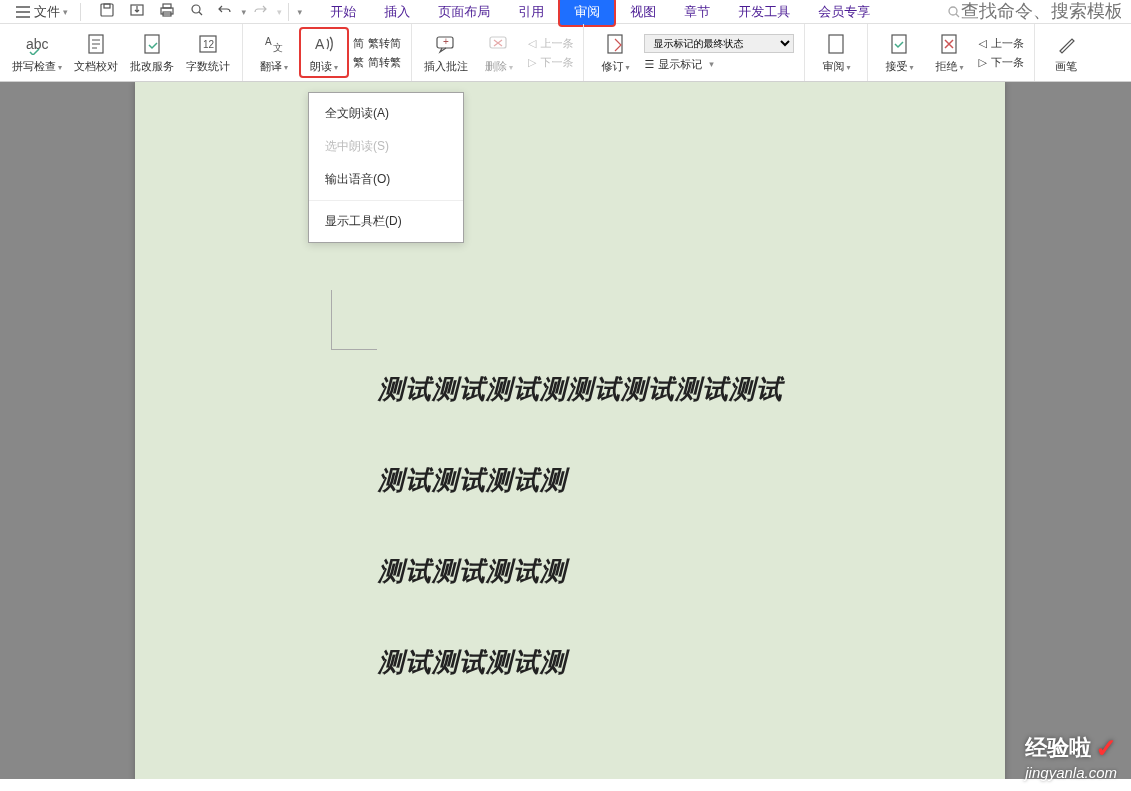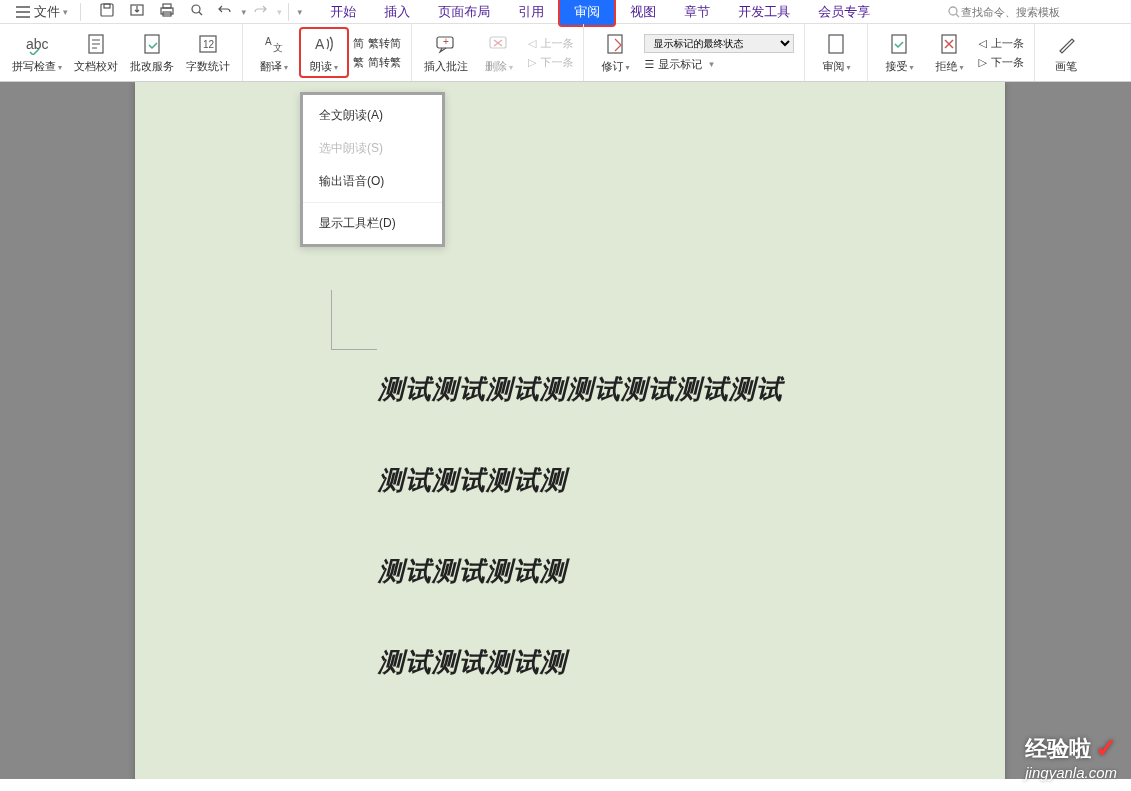--- a/index.html
+++ b/index.html
@@ -12,53 +12,53 @@
   .dropdown-arrow { font-size: 9px; margin-left: 3px; color: #888; }
   .qat-icons { display: flex; align-items: center; gap: 14px; margin-left: 12px; margin-right: 10px; }
   .qat-icon { color: #555; cursor: pointer; }
   .divider-v { width: 1px; height: 18px; background: #ddd; margin: 0 4px; }
   .undo-redo { display: flex; align-items: center; gap: 6px; }
   .menu-tabs { display: flex; align-items: center; gap: 0; margin-left: 12px; }
   .menu-tab { padding: 4px 14px; font-size: 13px; color: #4c1d95; cursor: pointer; border-radius: 4px; }
   .menu-tab.active { background: #1e6fff; color: #fff; }
   .menu-tab.highlighted { border: 2px solid #e53935; border-radius: 4px; }
   .search-box { margin-left: auto; display: flex; align-items: center; color: #aaa; font-size: 13px; }
-  .search-box input { border: none; outline: none; font-size: 11px; width: 160px; color: #666; }
+  .search-box input { border: none; outline: none; font-size: 18px; width: 160px; color: #666; }
   
   
   .ribbon { display: flex; height: 58px; border-bottom: 1px solid #d0d0d0; background: #fff; }
   .ribbon-group { display: flex; align-items: center; border-right: 1px solid #e5e5e5; padding: 0 6px; }
   .ribbon-btn { display: flex; flex-direction: column; align-items: center; justify-content: center; padding: 2px 6px; cursor: pointer; min-width: 50px; }
   .ribbon-btn .icon-slot { height: 26px; display: flex; align-items: center; justify-content: center; color: #555; }
   .ribbon-btn .label { font-size: 11px; color: #333; margin-top: 2px; white-space: nowrap; }
   .ribbon-btn .label.arrow::after { content: "▾"; font-size: 8px; margin-left: 2px; color: #888; }
   .ribbon-btn.highlighted { border: 2px solid #e53935; border-radius: 4px; }
   .ribbon-stack { display: flex; flex-direction: column; justify-content: center; gap: 4px; padding: 0 4px; }
   .ribbon-stack-item { display: flex; align-items: center; font-size: 11px; color: #333; gap: 4px; cursor: pointer; white-space: nowrap; }
   .ribbon-stack-item.disabled { color: #bbb; }
   .combo { display: flex; align-items: center; }
   .combo select { font-size: 10px; border: 1px solid #ccc; padding: 2px 4px; width: 150px; }
   
   
-  .dropdown-menu { position: absolute; top: 92px; left: 300px; width: 145px; background: #fff; border: 3px solid #a3a3a3; box-shadow: 0 2px 8px rgba(0,0,0,.15); z-index: 100; }
+  .dropdown-menu { position: absolute; top: 92px; left: 308px; width: 156px; background: #fff; border: 1px solid #a3a3a3; box-shadow: 0 2px 8px rgba(0,0,0,.15); z-index: 100; }
   .dropdown-menu .menu-section { padding: 4px 0; }
   .dropdown-menu .menu-item { padding: 8px 16px; font-size: 12px; color: #333; cursor: pointer; }
   .dropdown-menu .menu-item.disabled { color: #bbb; cursor: default; }
   .dropdown-menu .menu-divider { height: 1px; background: #eee; margin: 0; }
   
   
   .doc-area { width: 100%; height: calc(791px - 94px); background: #888; overflow: hidden; position: relative; }
   .page { position: absolute; left: 135px; top: 0; width: 870px; height: 1200px; background: #dfe9d6; box-shadow: 0 0 6px rgba(0,0,0,.25); }
   .corner-marker { position: absolute; left: 331px; top: 208px; width: 46px; height: 60px; border-left: 1px solid #aaa; border-bottom: 1px solid #aaa; }
   .page-content { position: absolute; left: 378px; top: 290px; }
   .page-content p { font-family: "STZhongsong", "SimSun", serif; font-size: 26px; font-weight: 600; font-style: italic; color: #222; letter-spacing: 1px; margin-bottom: 56px; }
   
   
   .watermark { position: absolute; right: 14px; bottom: 10px; text-align: right; }
-  .watermark .wm-top { font-size: 22px; font-weight: bold; color: #fff; text-shadow: 0 0 4px rgba(0,0,0,.5); display: flex; align-items: center; justify-content: flex-end; gap: 4px; }
+  .watermark .wm-top { font-size: 22px; font-weight: bold; color: #fff; text-shadow: 0 0 4px rgba(0,0,0,.5); display: flex; align-items: flex-start; justify-content: flex-end; gap: 4px; }
   .watermark .wm-bottom { font-size: 15px; font-style: italic; color: #fff; text-shadow: 0 0 3px rgba(0,0,0,.5); }
   .wm-check { color: #f33; font-size: 26px; font-weight: bold; }
 </style>
 </head>
 <body>
 
 <div class="menubar">
   <div class="file-menu">
     <svg width="14" height="12" viewBox="0 0 14 12">
         <path d="M0 1h14M0 6h14M0 11h14" stroke="#555" stroke-width="1.5"></path>

